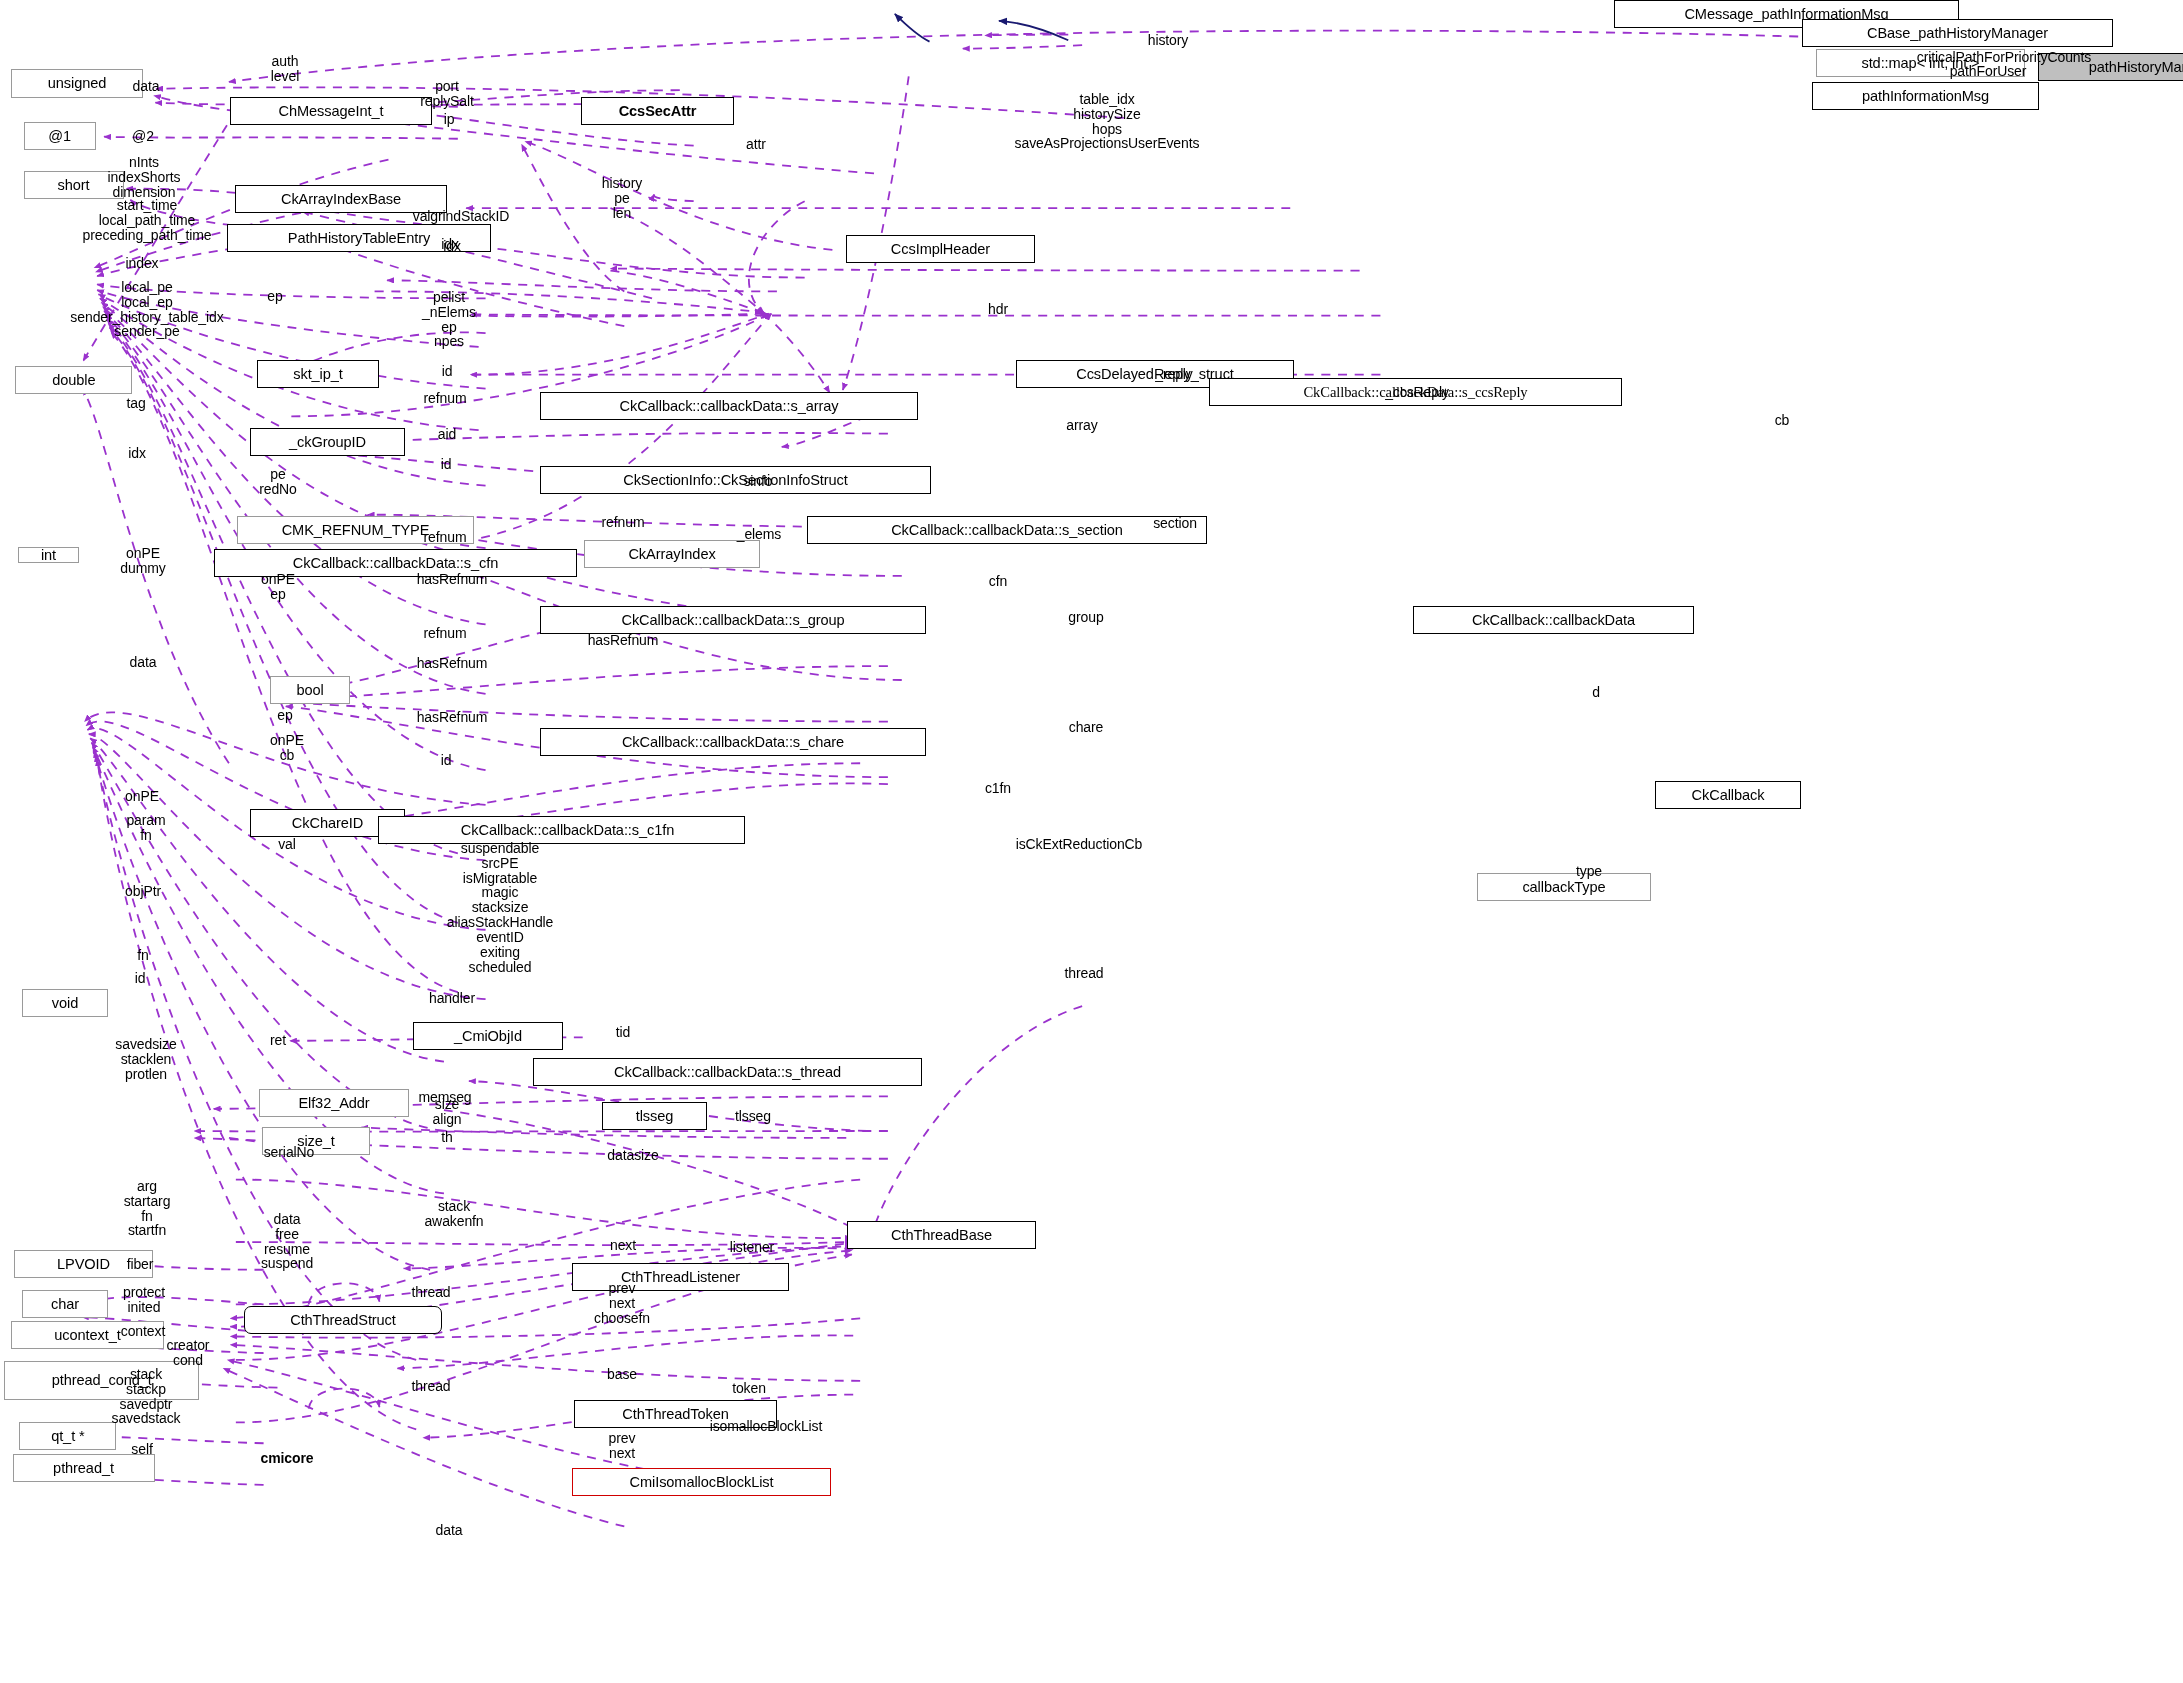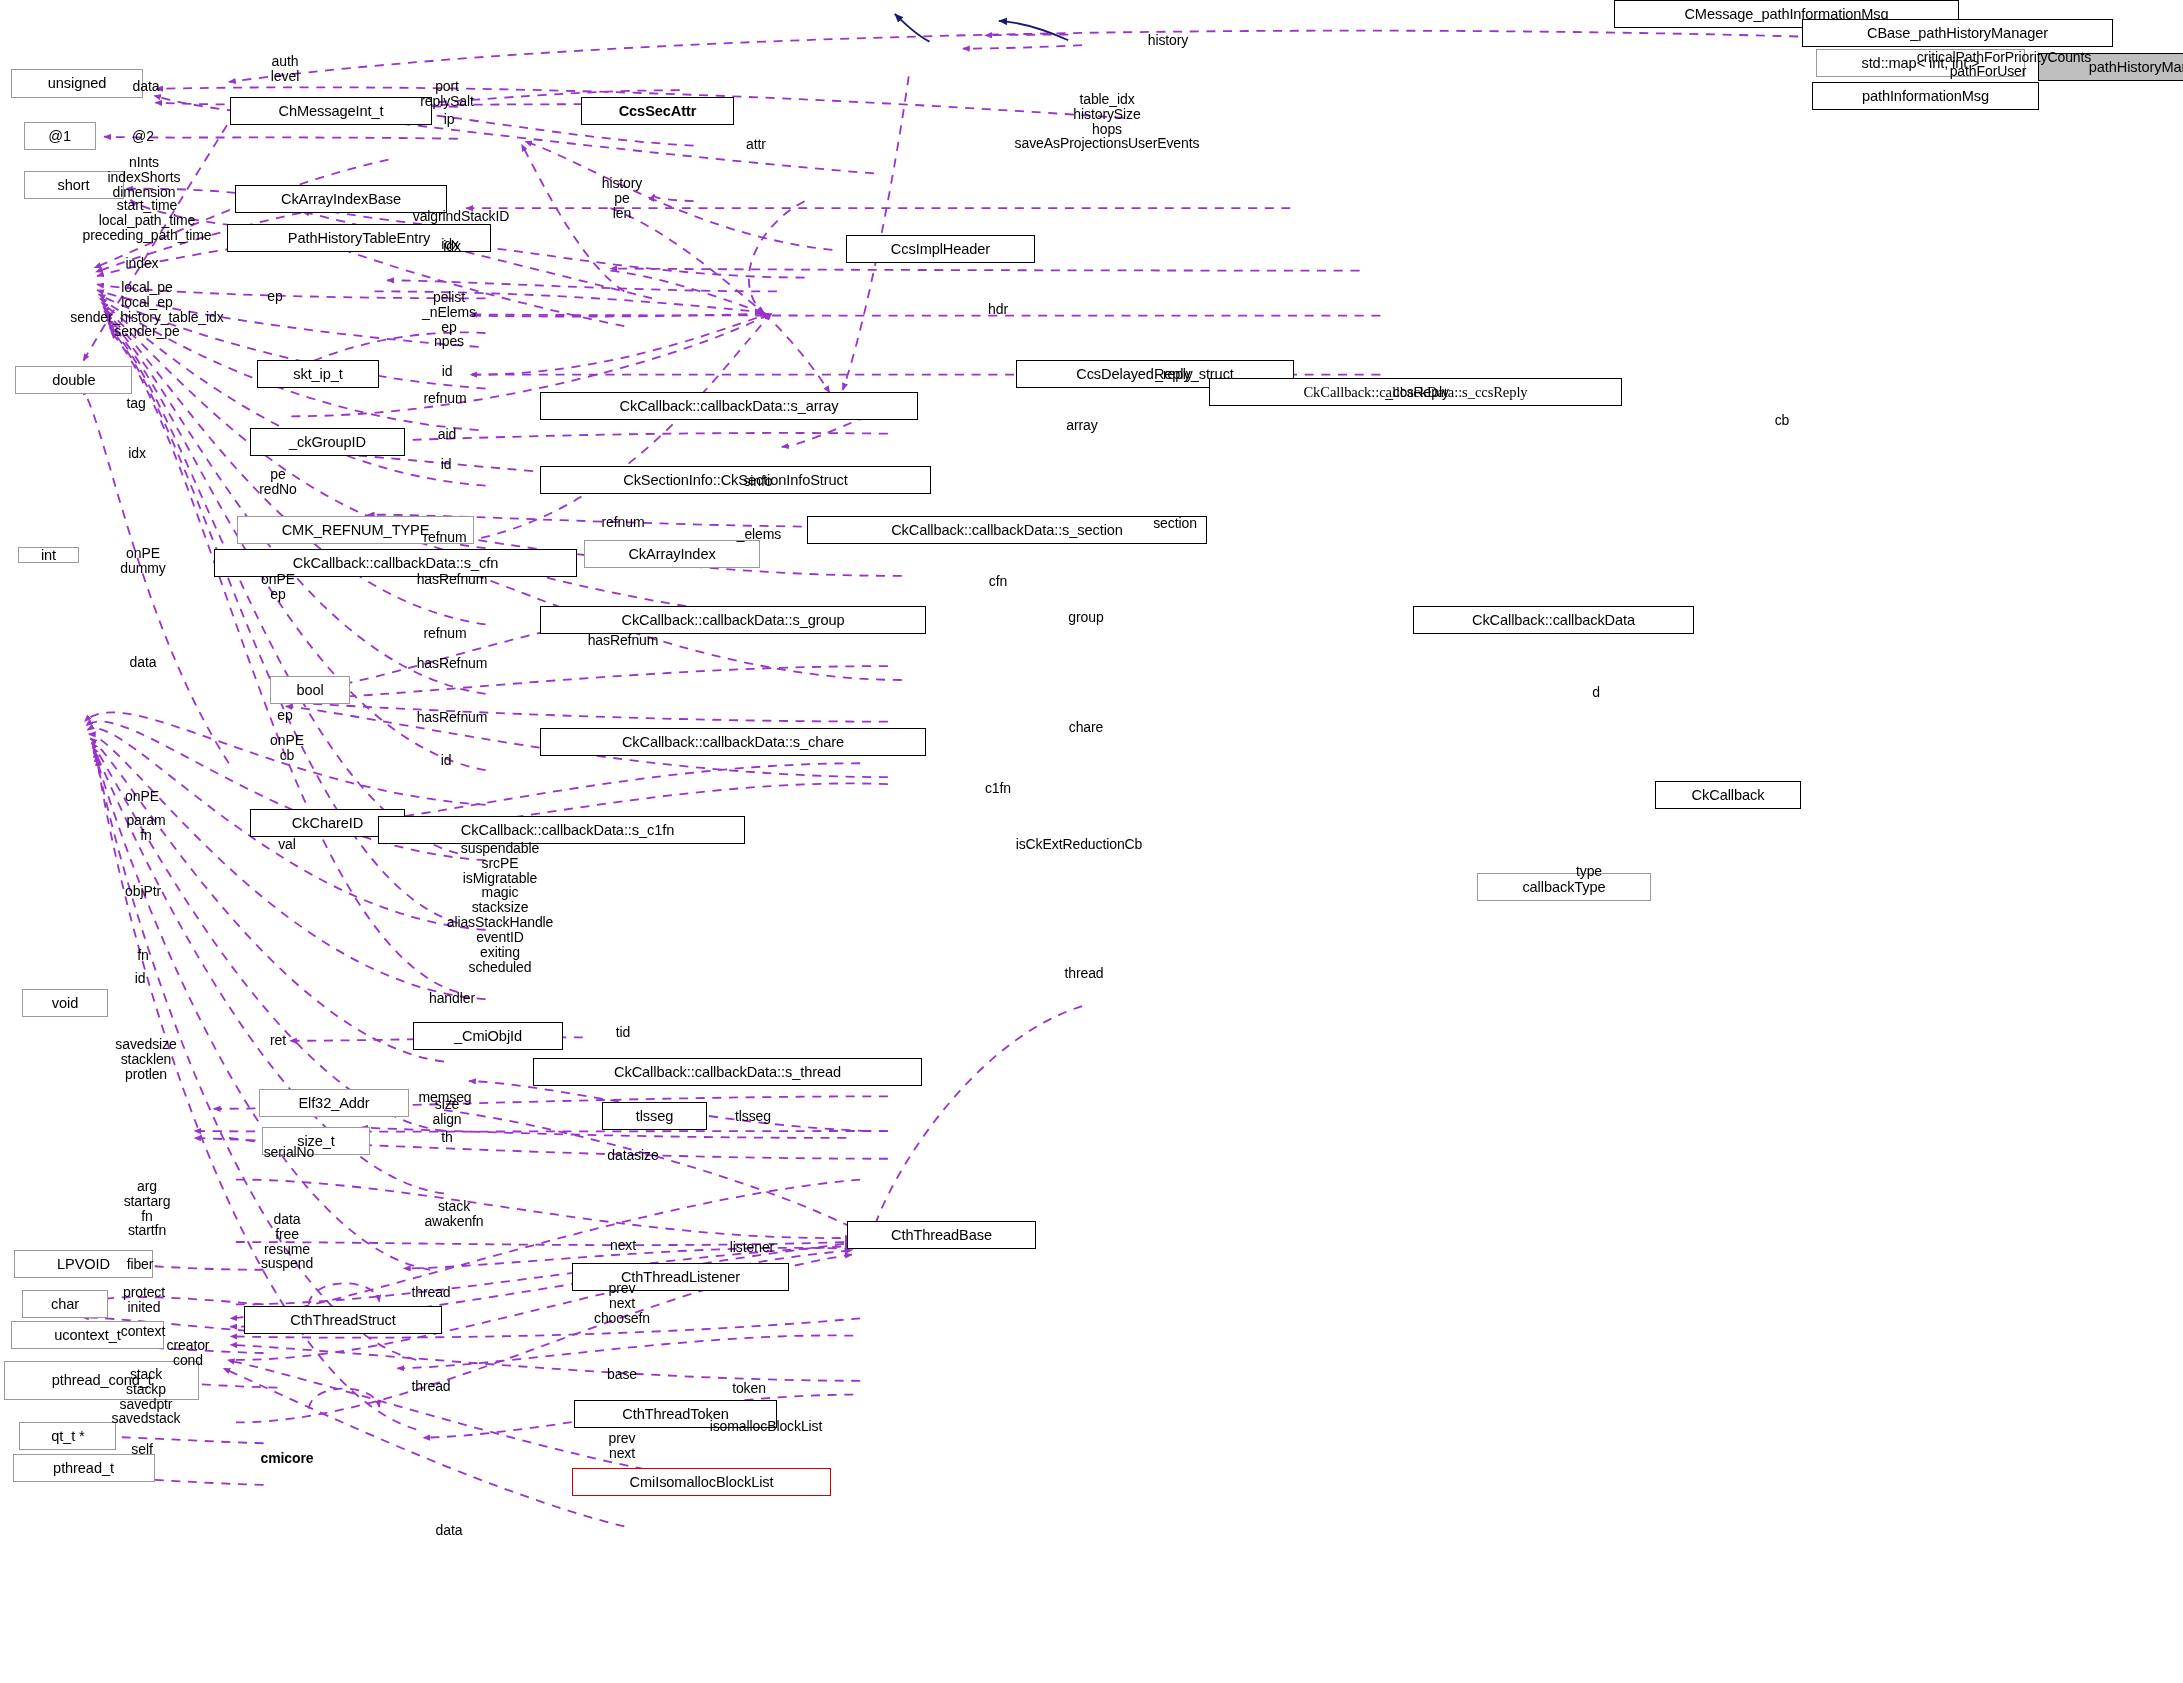--- a/index.html
+++ b/index.html
@@ -229,21 +229,21 @@
     <div class="node cls" style="left: 227px; top: 224px; width: 264px; height: 28px;">PathHistoryTableEntry</div>
     <div class="node cls" style="left: 257px; top: 360px; width: 122px; height: 28px;">skt_ip_t</div>
     <div class="node cls" style="left: 250px; top: 428px; width: 155px; height: 28px;">_ckGroupID</div>
     <div class="node ext" style="left: 237px; top: 516px; width: 237px; height: 28px;">CMK_REFNUM_TYPE</div>
     <div class="node cls" style="left: 214px; top: 549px; width: 363px; height: 28px;">CkCallback::callbackData::s_cfn</div>
     <div class="node ext" style="left: 270px; top: 676px; width: 80px; height: 28px;">bool</div>
     <div class="node cls" style="left: 250px; top: 809px; width: 155px; height: 28px;">CkChareID</div>
     <div class="node cls" style="left: 378px; top: 816px; width: 367px; height: 28px; padding-left: 12px;">CkCallback::callbackData::s_c1fn</div>
     <div class="node ext" style="left: 259px; top: 1089px; width: 150px; height: 28px;">Elf32_Addr</div>
     <div class="node ext" style="left: 262px; top: 1127px; width: 108px; height: 28px;">size_t</div>
-    <div class="node cls" style="left: 244px; top: 1306px; width: 198px; height: 28px;">CthThreadStruct</div>
+    <div class="node cls" style="left: 244px; top: 1306px; width: 198px; height: 28px; border-radius: 7px;">CthThreadStruct</div>
     <div class="node cls" style="left: 413px; top: 1022px; width: 150px; height: 28px;">_CmiObjId</div>
     <div class="node cls" style="left: 533px; top: 1058px; width: 389px; height: 28px;">CkCallback::callbackData::s_thread</div>
     <div class="node cls" style="left: 602px; top: 1102px; width: 105px; height: 28px;">tlsseg</div>
     <div class="node cls" style="left: 572px; top: 1263px; width: 217px; height: 28px;">CthThreadListener</div>
     <div class="node cls" style="left: 574px; top: 1400px; width: 203px; height: 28px;">CthThreadToken</div>
     <div class="node red" style="left: 572px; top: 1468px; width: 259px; height: 28px;">CmiIsomallocBlockList</div>
     <div class="node cls" style="left: 847px; top: 1221px; width: 189px; height: 28px;">CthThreadBase</div>
     <div class="node cls" style="left: 581px; top: 97px; width: 153px; height: 28px; font-weight: bold;">CcsSecAttr</div>
     <div class="node cls" style="left: 846px; top: 235px; width: 189px; height: 28px;">CcsImplHeader</div>
     <div class="node cls" style="left: 540px; top: 392px; width: 378px; height: 28px;">CkCallback::callbackData::s_array</div>

